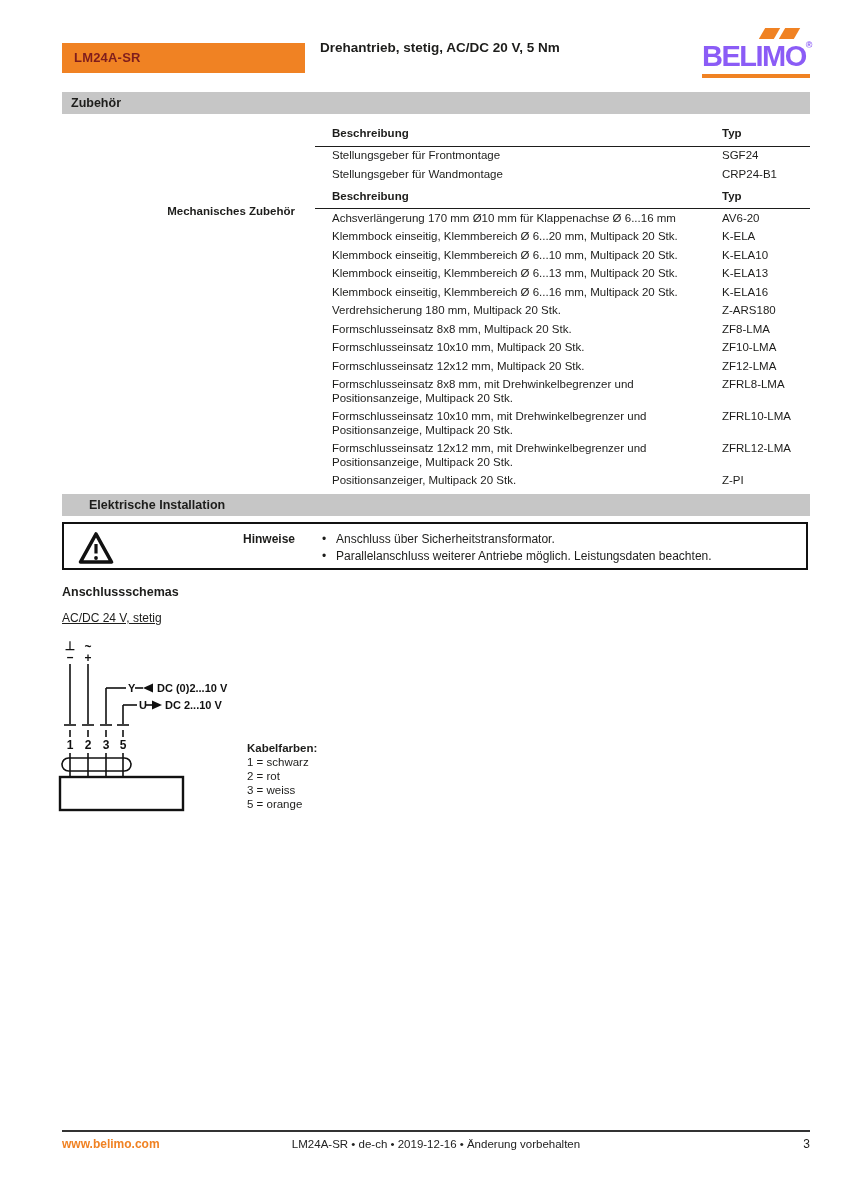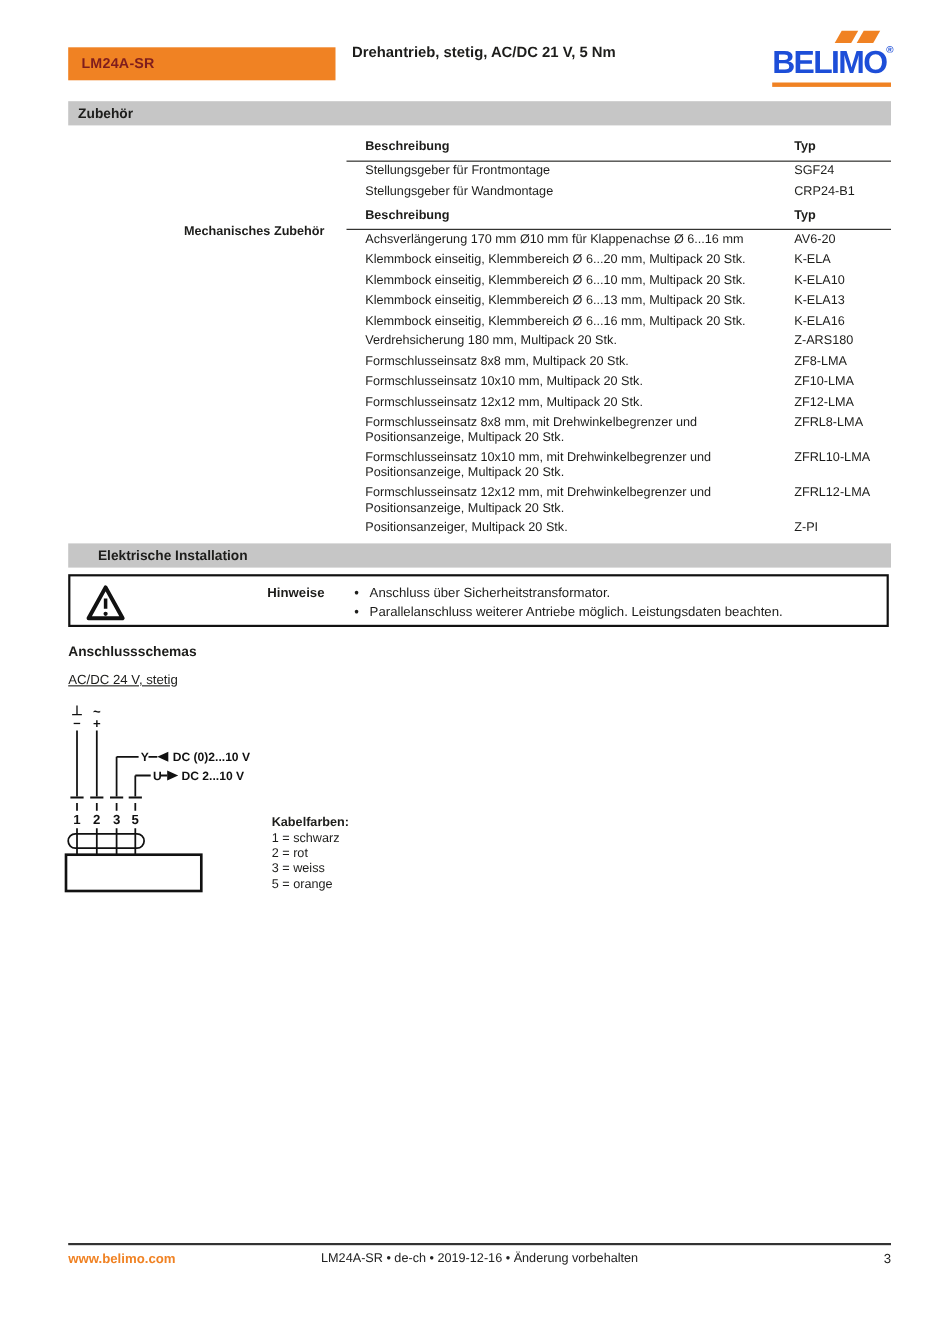--- a/index.html
+++ b/index.html
@@ -9,21 +9,21 @@
 
   
   .badge { position:absolute; left:62px; top:43px; width:243px; height:30px;
            background:var(--orange,#F08223); color:#7f1d1d; font-weight:bold; font-size:13px;
            line-height:30px; padding-left:12px; letter-spacing:.2px; }
   .doc-title { position:absolute; left:320px; top:40px; font-weight:bold; font-size:13.5px; }
   .logo { position:absolute; left:702px; top:28px; width:110px; }
   .logo-slashes { position:absolute; left:60px; top:0; display:flex; gap:5px; }
   .logo-slash { width:15px; height:11px; background:var(--orange,#F08223); transform:skewX(-30deg); }
   .logo-word { margin-top:13px; font-size:29px; font-weight:bold; letter-spacing:-1.5px;
-               line-height:1; color:#1d4ed8; white-space:nowrap; }
+               line-height:1; color:#8b5cf6; white-space:nowrap; }
   .logo-reg { font-size:9px; font-weight:bold; vertical-align:18px; letter-spacing:0; }
   .logo-underline { margin-top:3px; width:108px; height:3.5px; background:var(--orange,#F08223); }
 
   
   .section-bar { position:absolute; left:62px; width:748px; height:22px; background:var(--gray,#C6C6C6);
                  font-weight:bold; font-size:12.5px; line-height:22px; padding-left:9px; }
   #bar-zubehoer { top:92px; }
   #bar-elektrische { top:494px;padding-left:27px; }
 
   
@@ -62,21 +62,21 @@
   .footer-page { position:absolute; left:700px; top:1137px; width:110px; text-align:right; font-size:12px; }
 
   svg text { font-family:"Liberation Sans", sans-serif; }
 </style>
 </head>
 <body>
 
 <div class="page">
 
   <div class="badge">LM24A-SR</div>
-  <div class="doc-title">Drehantrieb, stetig, AC/DC 21 V, 5 Nm</div>
+  <div class="doc-title">Drehantrieb, stetig, AC/DC 20 V, 5 Nm</div>
   <div class="logo">
     <div class="logo-slashes">
       <div class="logo-slash"></div>
         <div class="logo-slash"></div>
     </div>
     <div class="logo-word"><span>BELIMO</span><span class="logo-reg">®</span></div>
     <div class="logo-underline"></div>
   </div>
 
   <div class="section-bar" id="bar-zubehoer">Zubehör</div>

